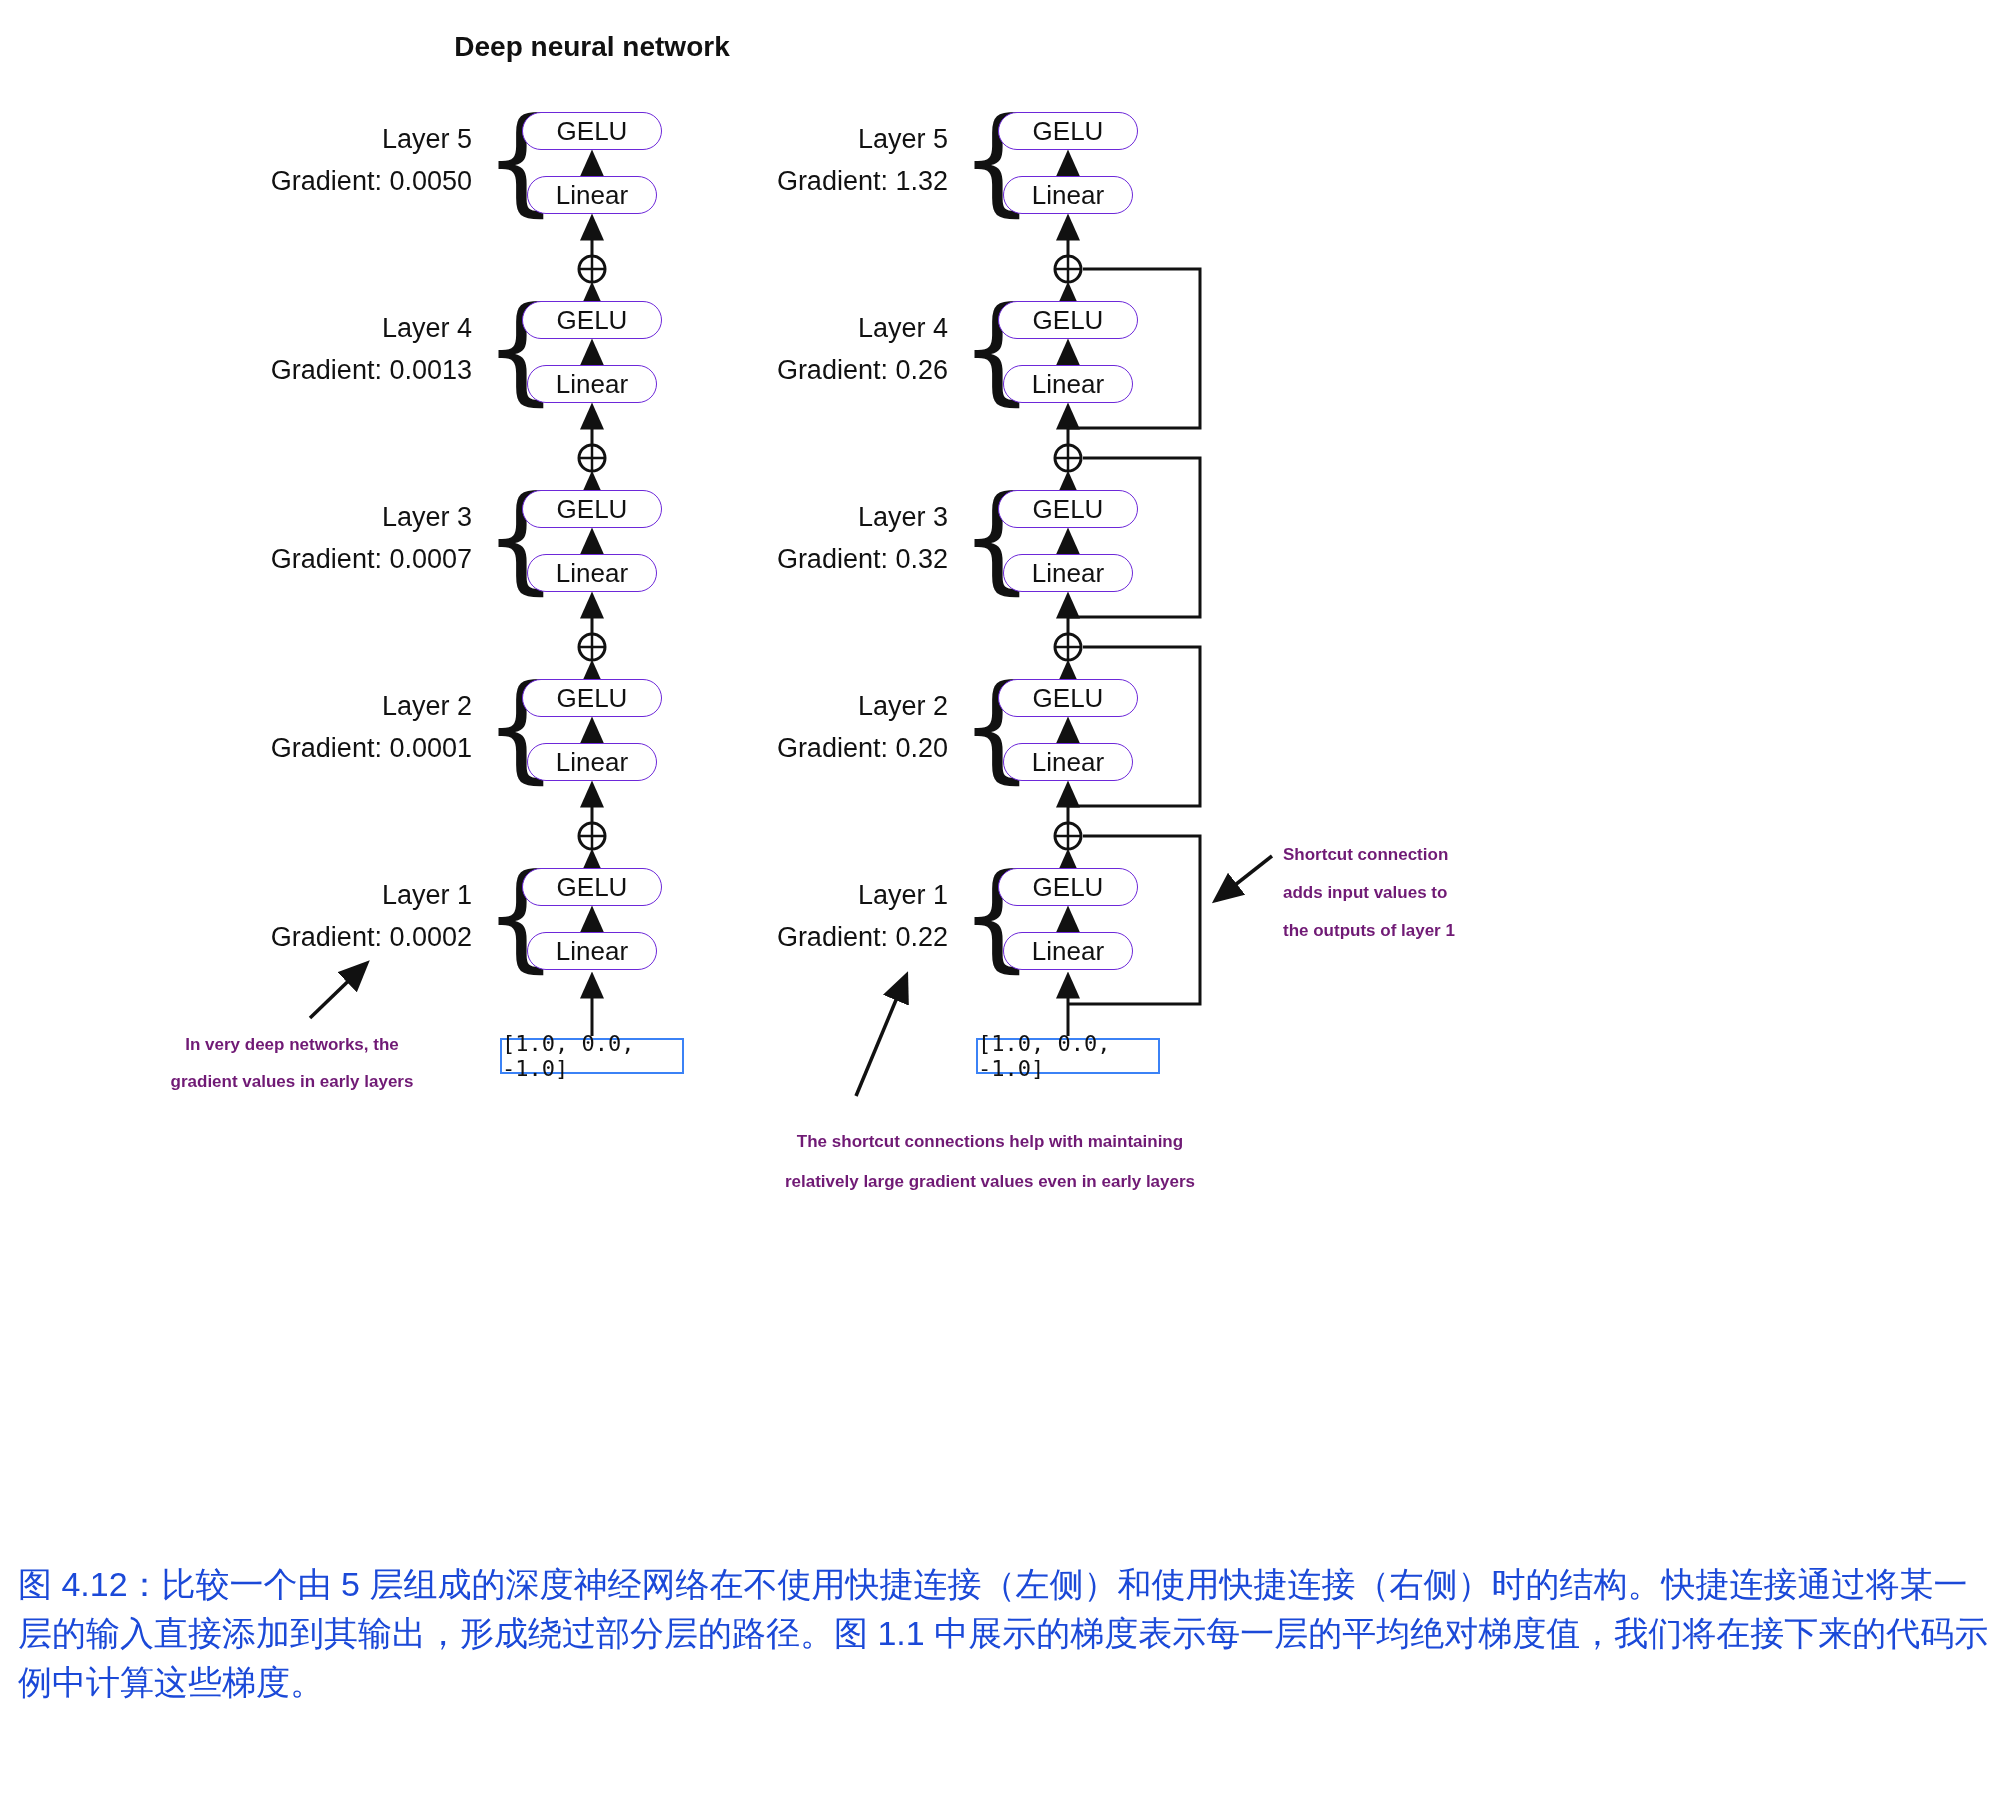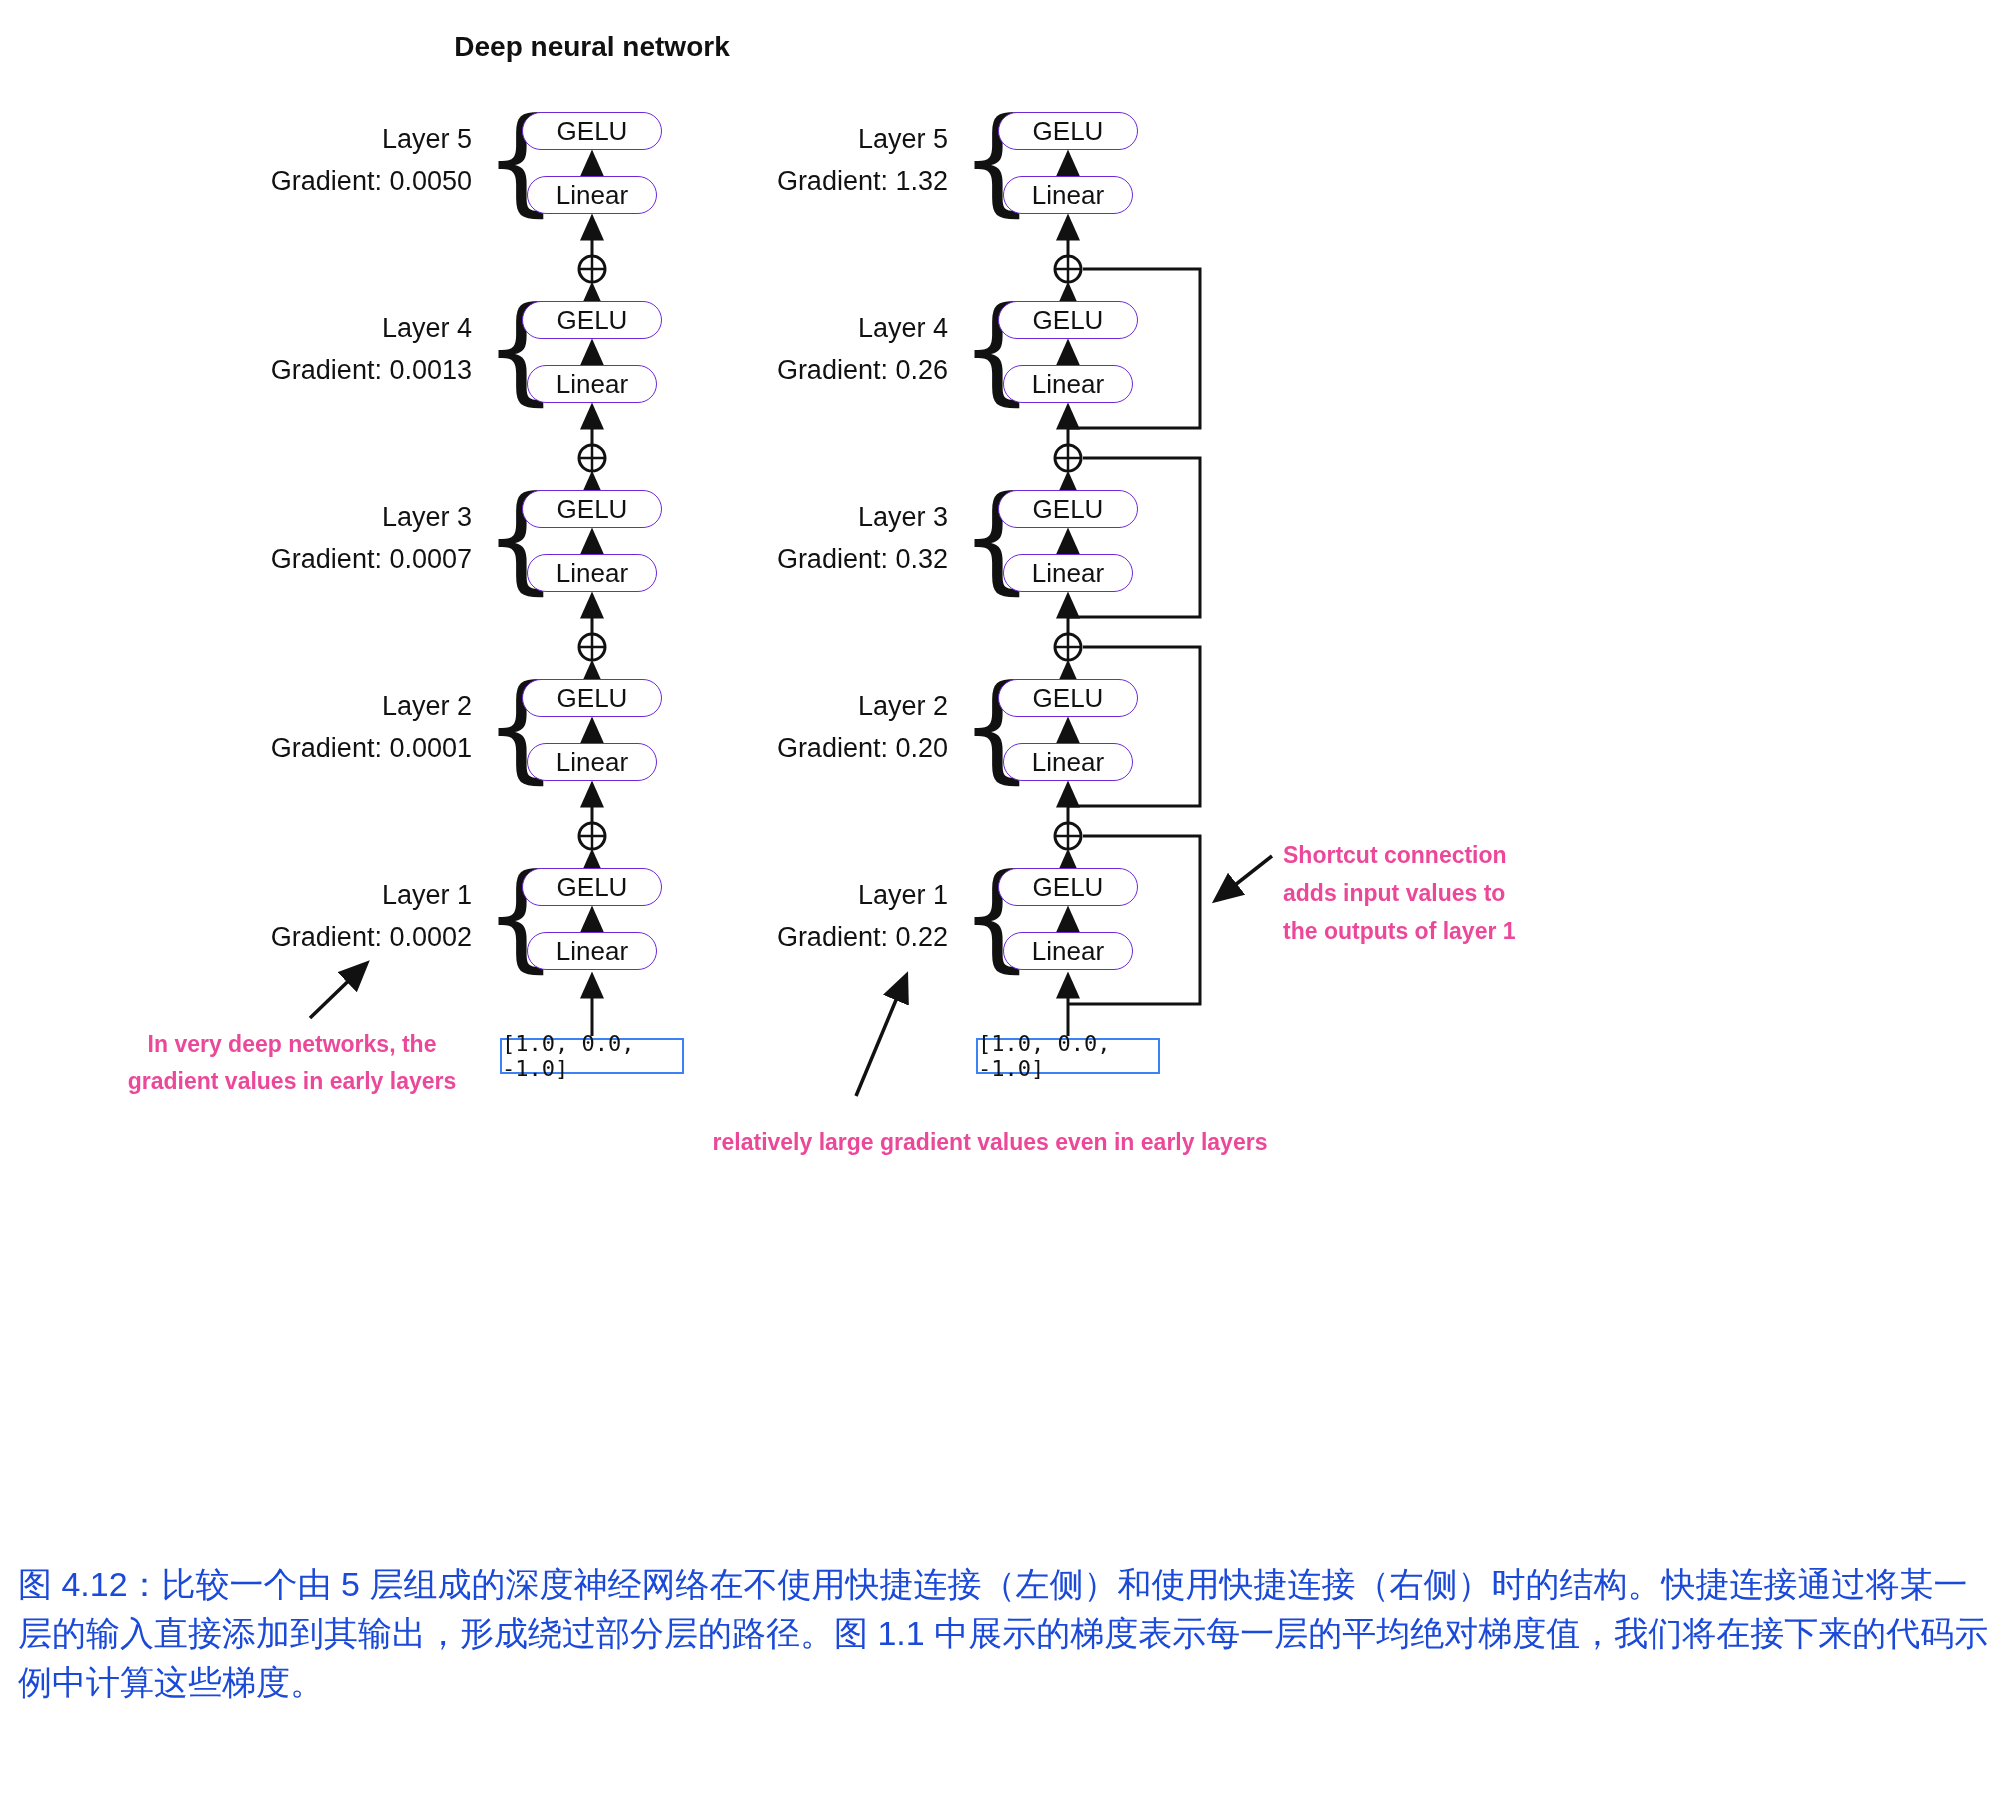--- a/index.html
+++ b/index.html
@@ -18,21 +18,21 @@
   .brace{position:absolute;left:312px;top:-12px;font-size:116px;line-height:120px;font-weight:400;color:#111;font-family:"DejaVu Sans", sans-serif;}
   .box{position:absolute;height:38px;border:1px solid #6d28d9;border-radius:19px;background:#fff;
        display:flex;align-items:center;justify-content:center;font-size:26px;box-sizing:border-box;}
   .box.gelu{left:350px;top:0;width:140px;}
   .box.linear{left:355px;top:64px;width:130px;}
 
   .input-box{position:absolute;width:184px;height:36px;border:2px solid #3b82f6;background:#fff;box-sizing:border-box;
      display:flex;align-items:center;justify-content:center;
      font-family:"DejaVu Sans Mono", monospace;font-size:22px;color:#111;}
 
-  .annotation{position:absolute;font-weight:bold;font-size:23px;color:#ec4899;}
+  .annotation{position:absolute;font-weight:bold;font-size:17px;color:#701a75;}
   .annotation.vanishing{left:82px;top:1026px;width:420px;text-align:center;line-height:37px;}
   .annotation.shortcut-note{left:1283px;top:836px;width:300px;text-align:left;line-height:38px;}
   .annotation.maintain{left:680px;top:1122px;width:620px;text-align:center;line-height:40px;}
 
   .caption{position:absolute;left:18px;top:1560px;width:1975px;font-size:34px;line-height:49px;color:#1b49d8;}
 </style>
 </head>
 <body>
 
 <div class="canvas">
@@ -228,18 +228,19 @@
   <div class="annotation vanishing">
     <div>In very deep networks, the</div>
     <div>gradient values in early layers</div>
   </div>
   <div class="annotation shortcut-note">
     <div>Shortcut connection</div>
     <div>adds input values to</div>
     <div>the outputs of layer 1</div>
   </div>
   <div class="annotation maintain">
+    <div>The shortcut connections help with maintaining</div>
     <div>relatively large gradient values even in early layers</div>
   </div>
 
   <div class="caption" style="color: rgb(27, 73, 216);">图 4.12：比较一个由 5 层组成的深度神经网络在不使用快捷连接（左侧）和使用快捷连接（右侧）时的结构。快捷连接通过将某一层的输入直接添加到其输出，形成绕过部分层的路径。图 1.1 中展示的梯度表示每一层的平均绝对梯度值，我们将在接下来的代码示例中计算这些梯度。</div>
 
 </div>
 
 </body></html>

